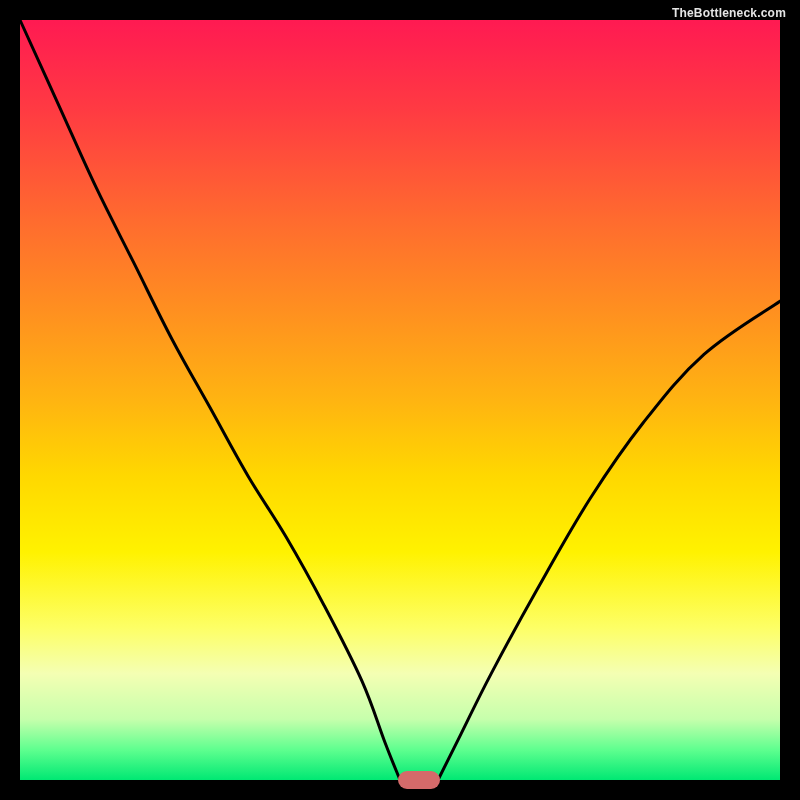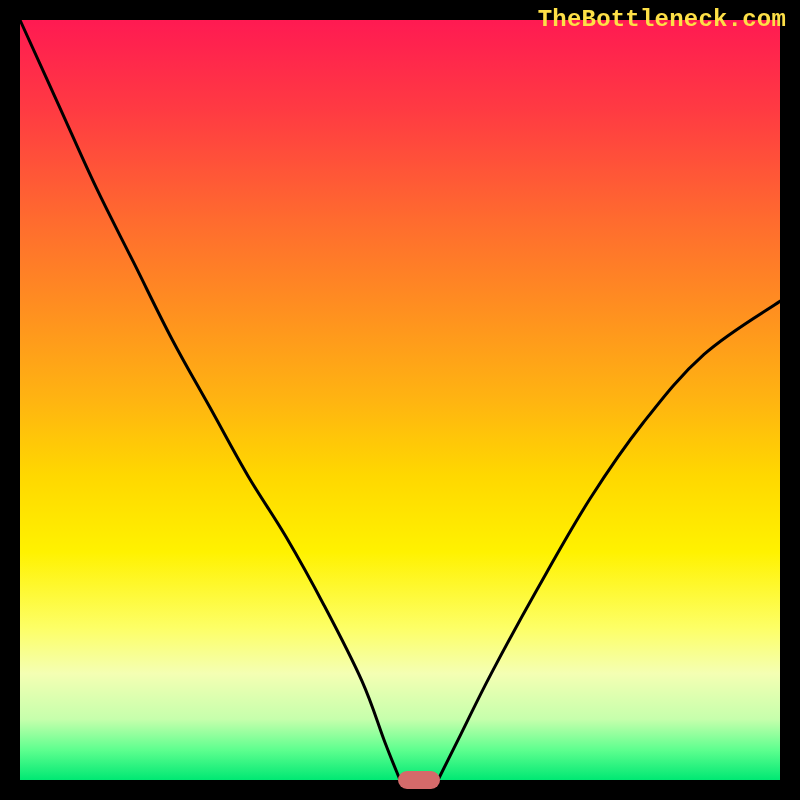--- a/index.html
+++ b/index.html
@@ -14,26 +14,25 @@
   .frame {
     position: relative;
     width: 800px;
     height: 800px;
     background: #000;
   }
   .watermark {
     position: absolute;
     top: 6px;
     right: 14px;
-    color: #fde047;
-    font-size: 24px;
+    color: #e5e5e5;
+    font-size: 12px;
     font-weight: 600;
     letter-spacing: 0.2px;
     z-index: 10;
-    font-family: Liberation Mono, monospace;
   }
   .plot-area {
     position: absolute;
     left: 20px;
     top: 20px;
     width: 760px;
     height: 760px;
     background: linear-gradient(
       to bottom,
       #ff1a52 0%,

